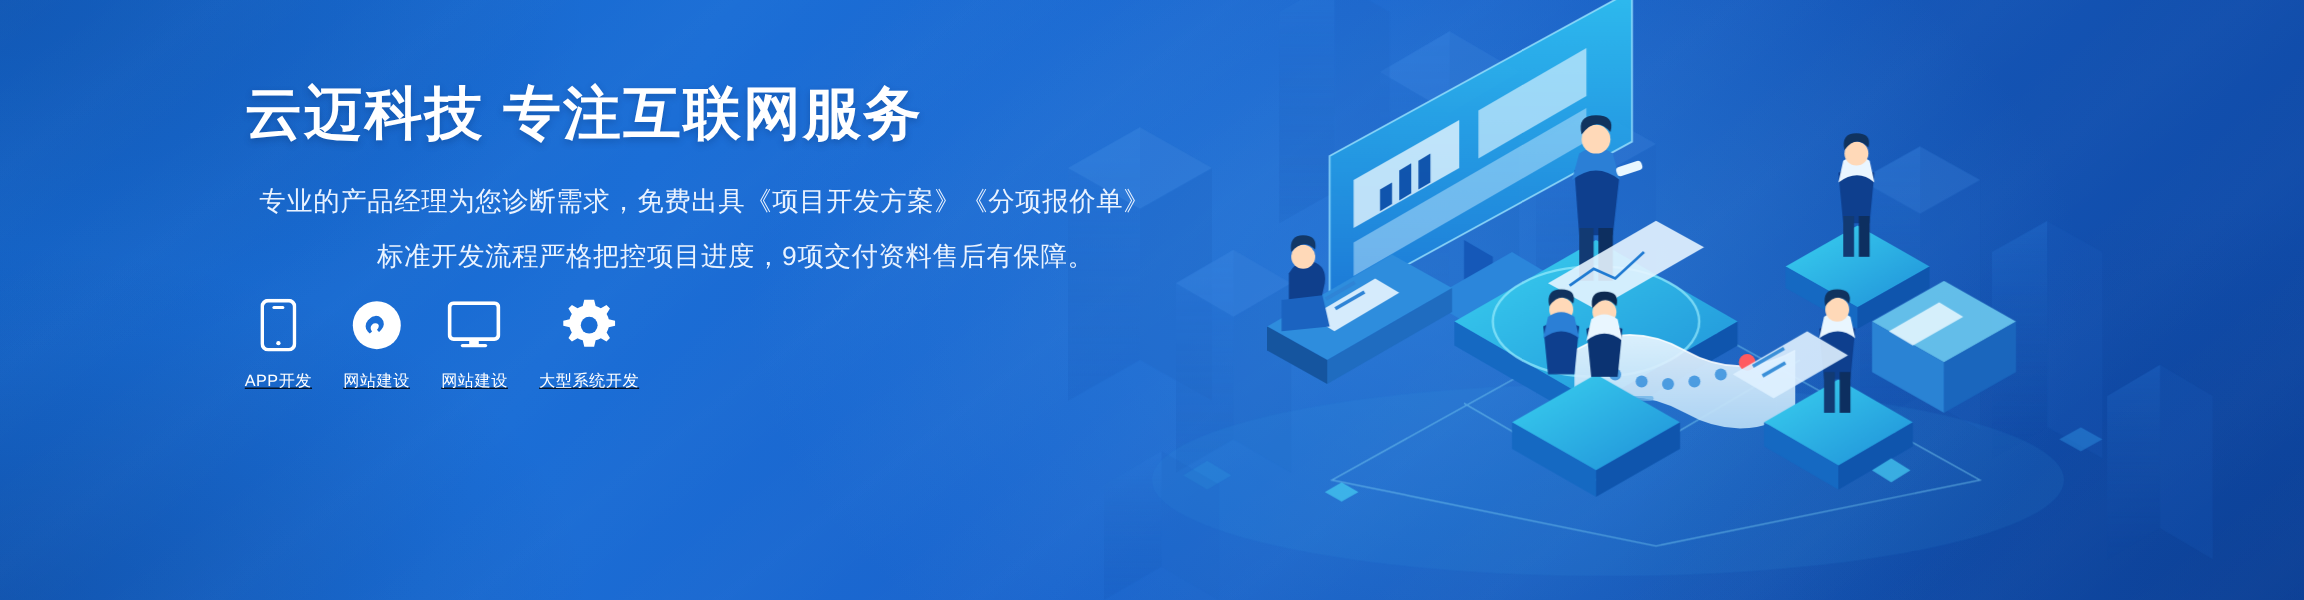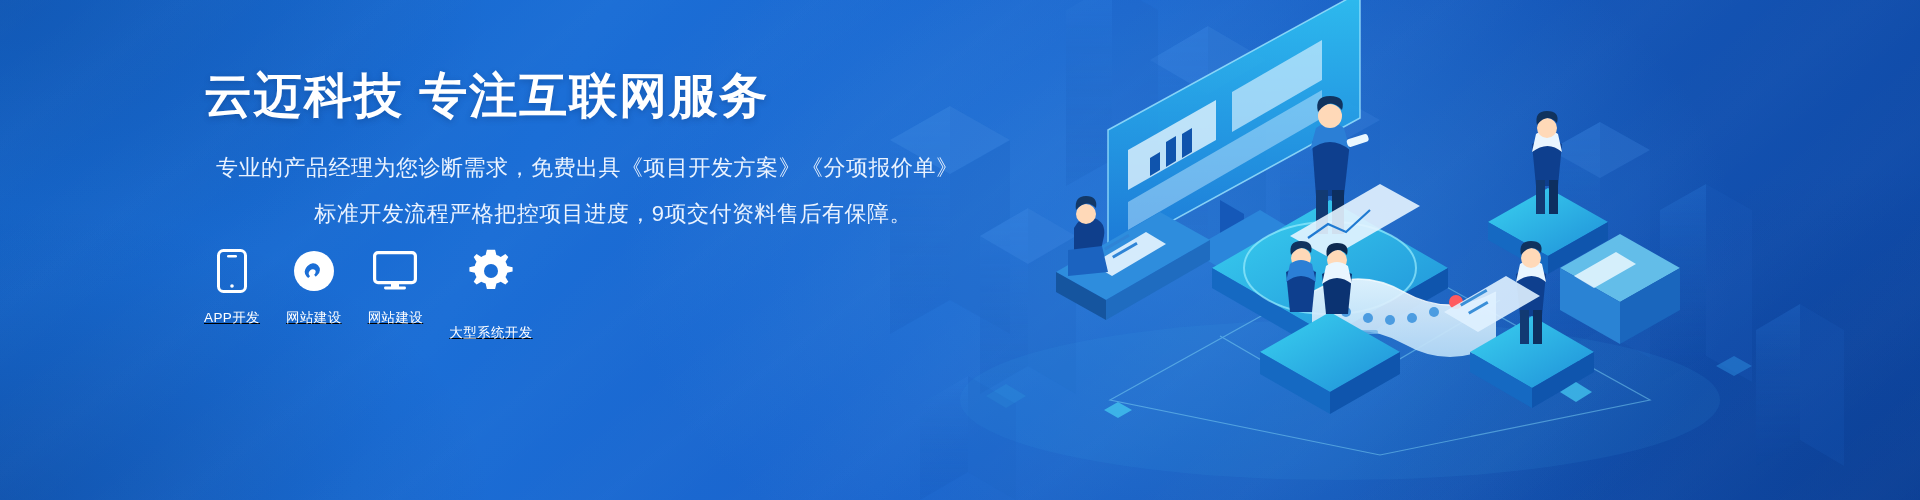--- a/index.html
+++ b/index.html
@@ -76,21 +76,21 @@
     align-items: flex-start;
     text-decoration: underline;
   }
   .service {
     display: flex;
     flex-direction: column;
     align-items: center;
     margin-right: 26px;
     cursor: pointer;
   }
-  .service:last-child { margin-right: 0; gap: 15px; }
+  .service:last-child { margin-right: 0; }
   .svc-icon {
     height: 46px;
     display: flex;
     align-items: center;
     justify-content: center;
   }
   .svc-label {
     margin-top: 15px;
     color: #ffffff;
     font-size: 13.5px;

